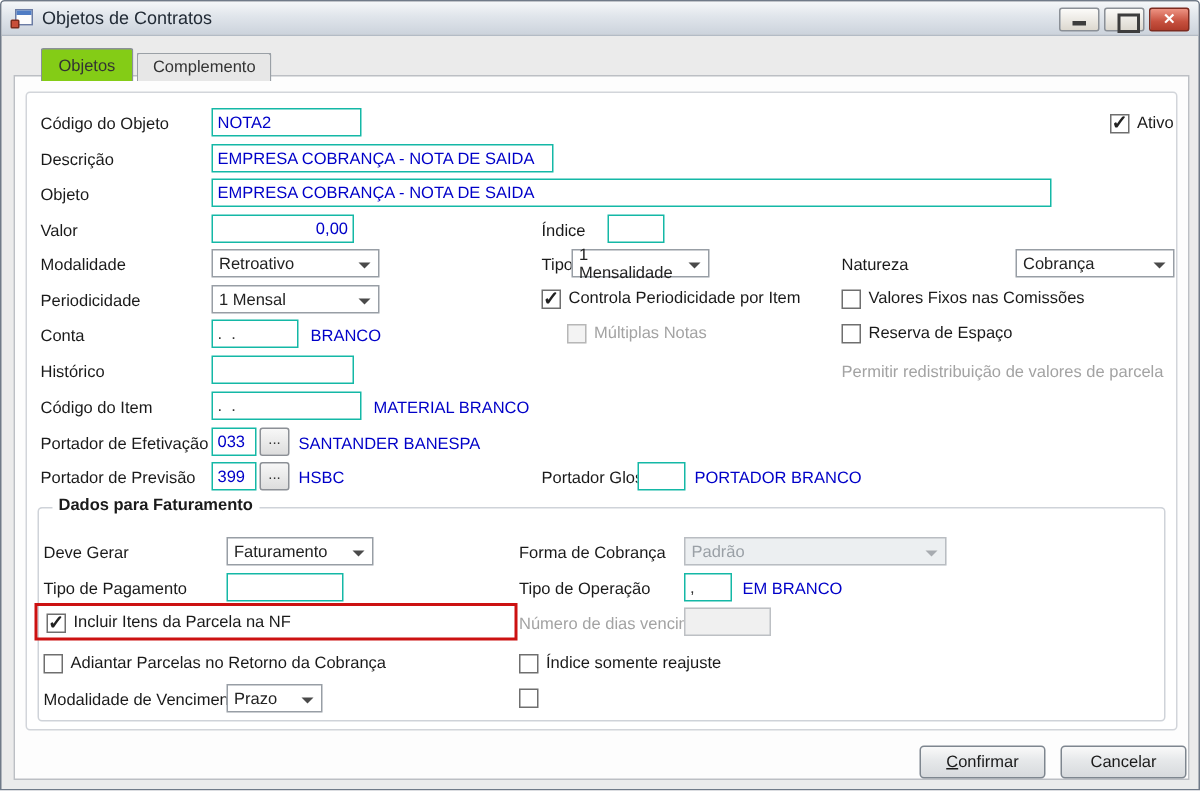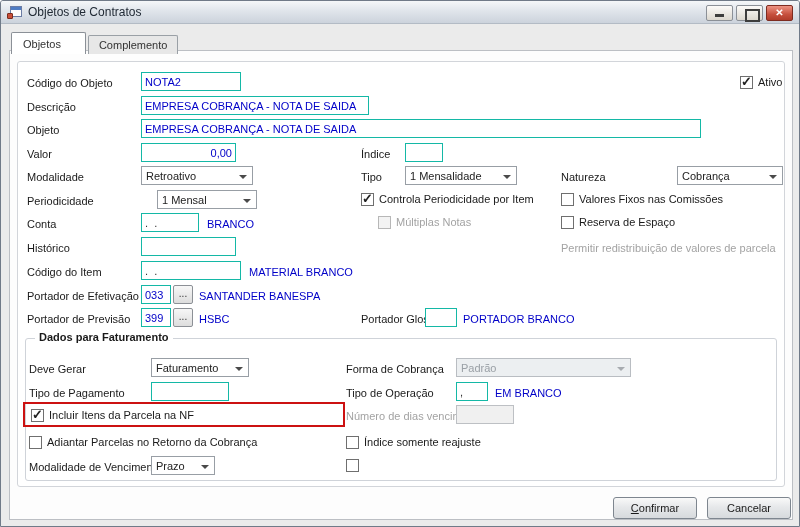--- a/index.html
+++ b/index.html
@@ -32,21 +32,21 @@
   .winbtn.min::after { content: ""; position: absolute; left: 8px; right: 8px; bottom: 3px; height: 3px; background: #3d3d3d; }
   .winbtn.max::after { content: ""; position: absolute; left: 8px; top: 3px; width: 11px; height: 9px; border: 2px solid #3d3d3d; }
   .winbtn.close { background: linear-gradient(#ed9383, #c6503e 60%, #b03c2b); border-color: #7d2b20; }
   .winbtn.close::after { content: "\2715"; position: absolute; left: 0; right: 0; top: 1px; text-align: center;
     color: #fff; font-size: 10px; font-weight: bold; }
 
   
   .tabs { position: absolute; left: 10px; top: 31px; display: flex; align-items: flex-end; z-index: 3; }
   .tab { padding: 3px 10px 3px 10px; border: 1px solid #9aa0a6; border-bottom: none;
     background: #e7e7e7; margin-right: 2px; border-radius: 2px 2px 0 0; color: #333; }
-  .tab.active { background: #ffffff; padding: 5px 24px 4px 11px; border-color: #8b9097; position: relative; z-index: 4; }
+  .tab.active { background: #84cc16; padding: 5px 11px 4px 11px; border-color: #8b9097; position: relative; z-index: 4; margin-left: 16px; }
 
   .page { position: absolute; left: 8px; top: 49px; width: 784px; height: 470px;
     background: #fdfdfd; border: 1px solid #bcbfc4; z-index: 1; }
   .panel { position: absolute; left: 16px; top: 60px; width: 768px; height: 426px;
     background: #ffffff; border: 1px solid #d2d5da; border-radius: 3px; z-index: 2; }
 
   
   .lbl, .bluetext, .graytext { position: absolute; height: 16px; line-height: 16px; white-space: nowrap; z-index: 3; }
   .bluetext { color: var(--value-color, #0000c8); }
   .graytext { color: #a3a3a3; }
@@ -133,32 +133,32 @@
   <input class="txt right" style="left: 140px; top: 142px; width: 95px;" value="0,00">
   <span class="lbl" style="left:360px;top:145px">Índice</span>
   <input class="txt" style="left: 404px; top: 142px; width: 38px;" value="">
 
   <span class="lbl" style="left:26px;top:168px">Modalidade</span>
   <div class="sel" style="left:140px;top:165px;width:112px">
     <span>Retroativo</span>
     <span class="arrow"></span>
   </div>
   <span class="lbl" style="left:360px;top:168px">Tipo</span>
-  <div class="sel" style="left:404px;top:165px;width:112px">
+  <div class="sel" style="left:380px;top:165px;width:92px">
     <span>1 Mensalidade</span>
     <span class="arrow"></span>
   </div>
   <span class="lbl" style="left:560px;top:168px">Natureza</span>
   <div class="sel" style="left:676px;top:165px;width:106px">
     <span>Cobrança</span>
     <span class="arrow"></span>
   </div>
 
   <span class="lbl" style="left:26px;top:192px">Periodicidade</span>
-  <div class="sel" style="left:156px;top:189px;width:100px">
+  <div class="sel" style="left:140px;top:189px;width:112px">
     <span>1 Mensal</span>
     <span class="arrow"></span>
   </div>
   <div class="cbgroup" style="left:360px;top:190px">
     <span class="cb checked"></span>
     <span class="cblabel">Controla Periodicidade por Item</span>
   </div>
   <div class="cbgroup" style="left:560px;top:190px">
     <span class="cb"></span>
     <span class="cblabel">Valores Fixos nas Comissões</span>

